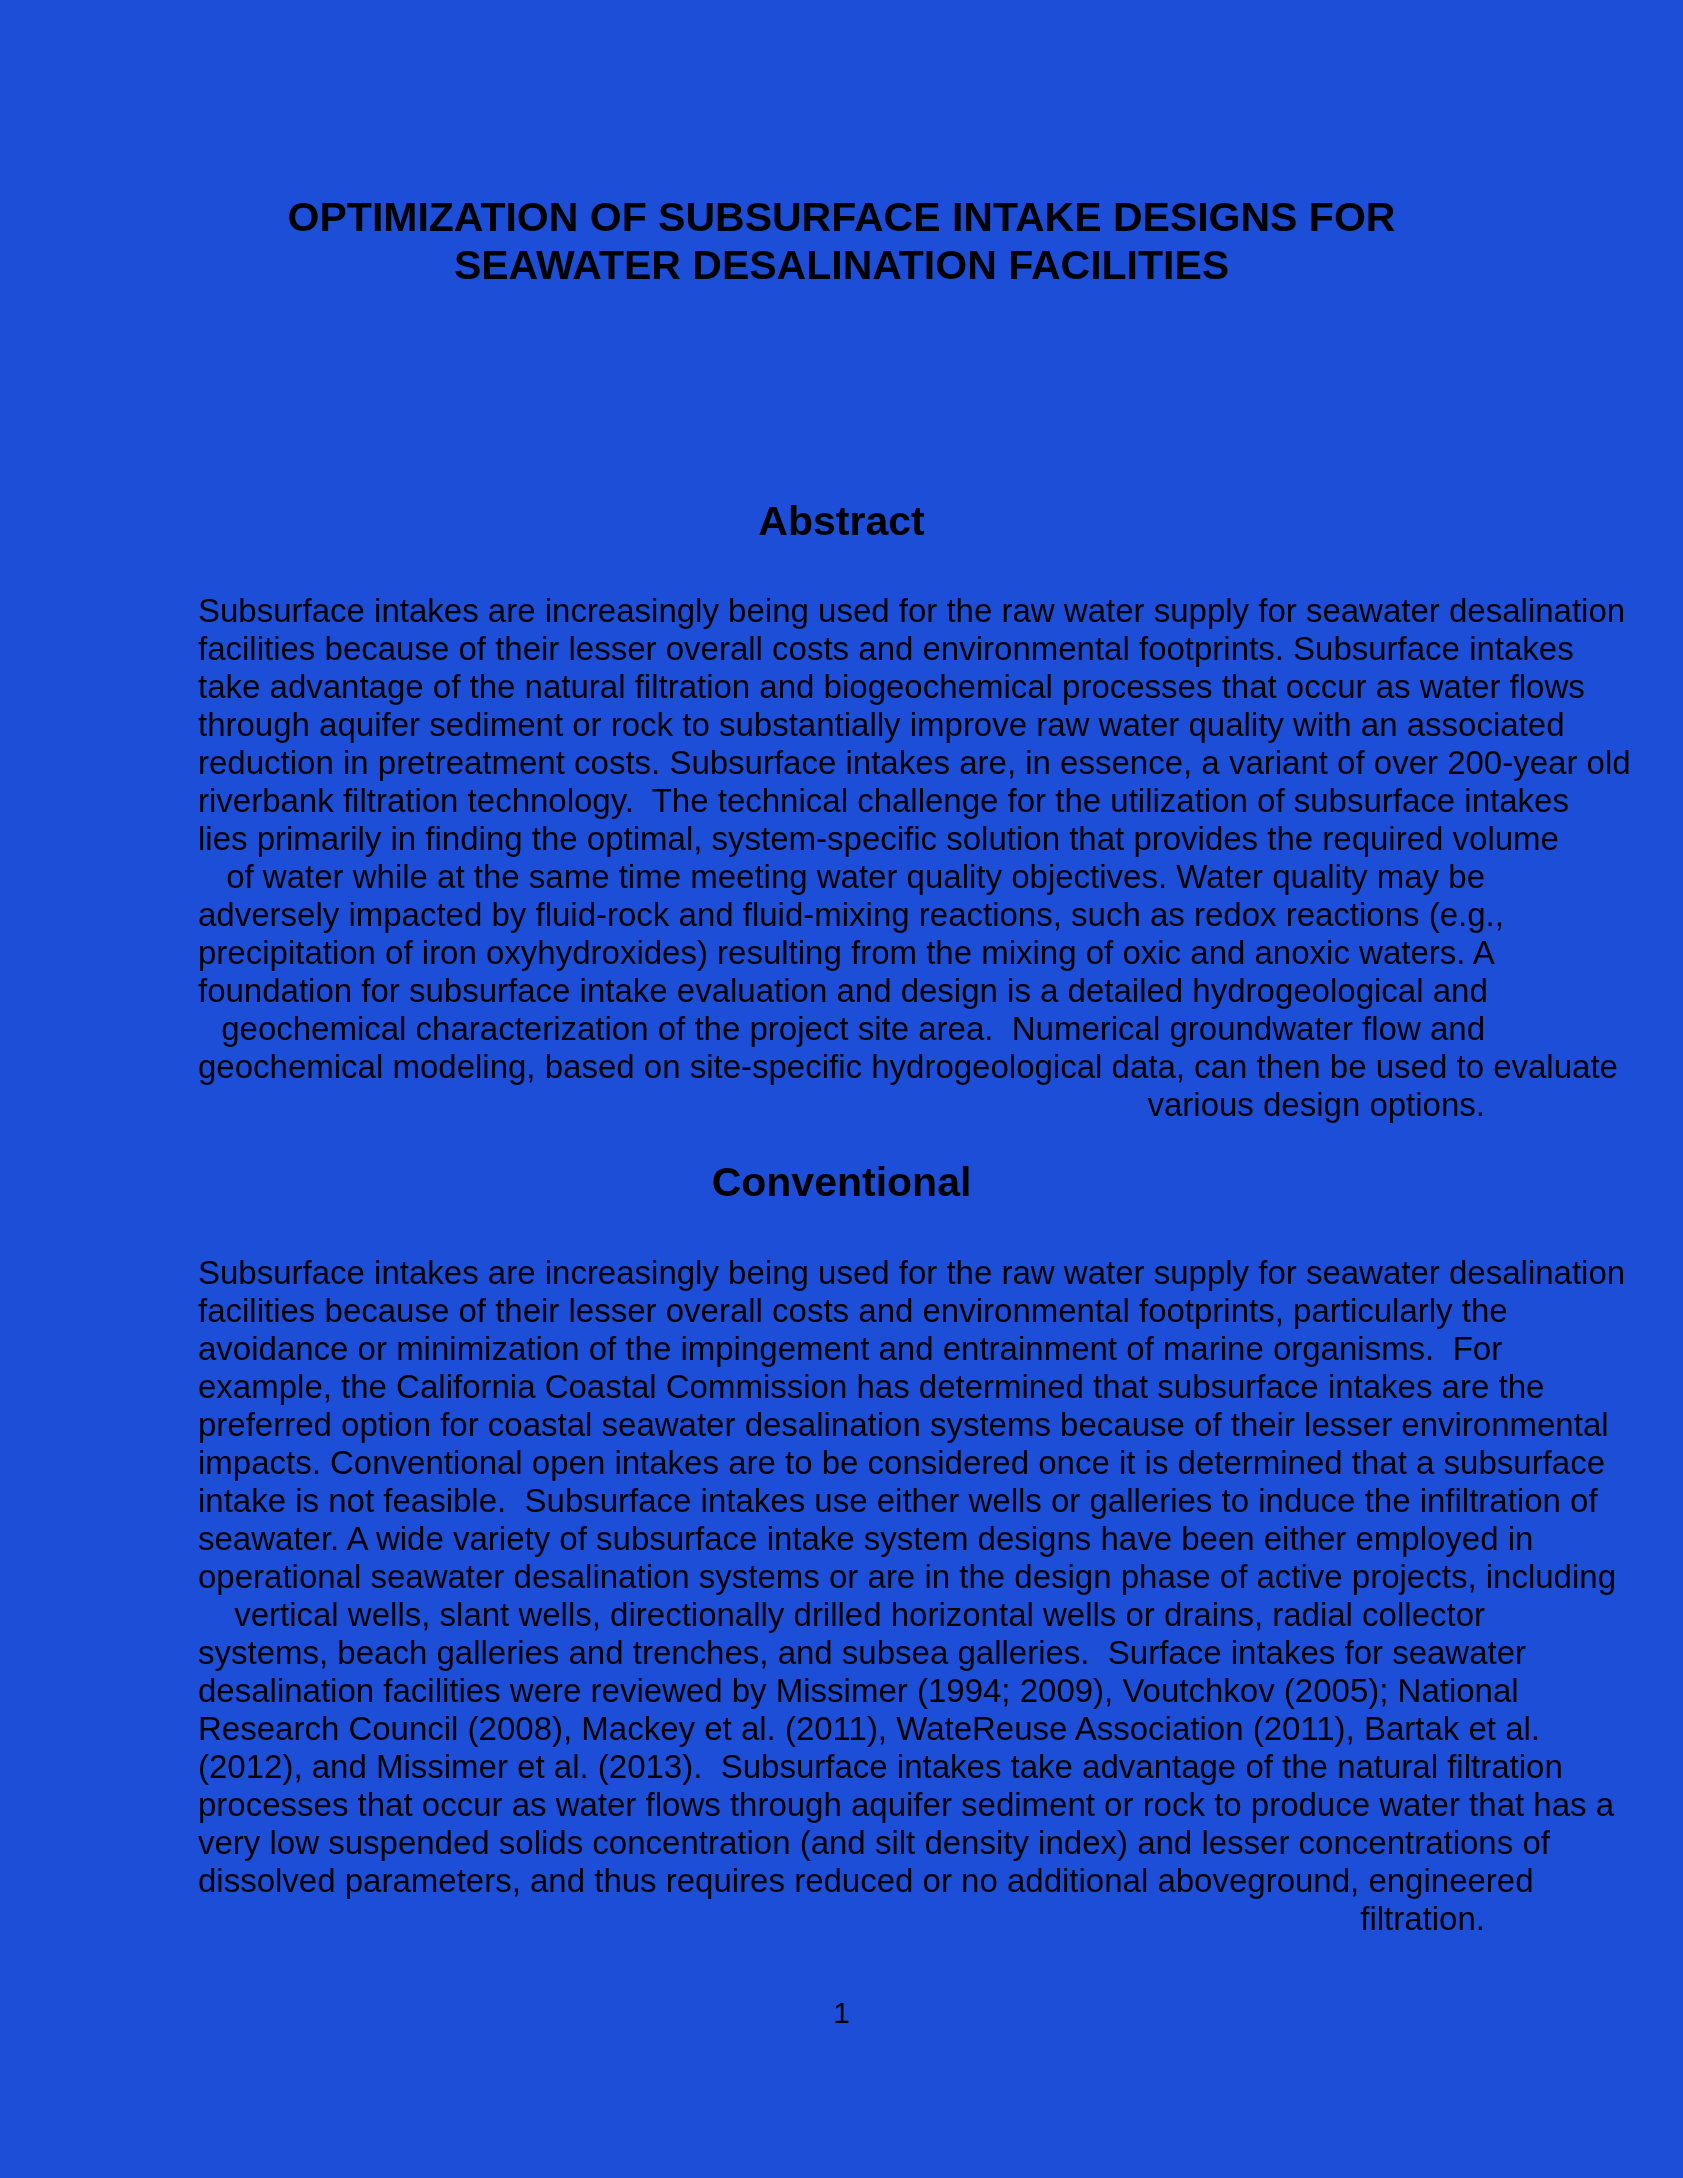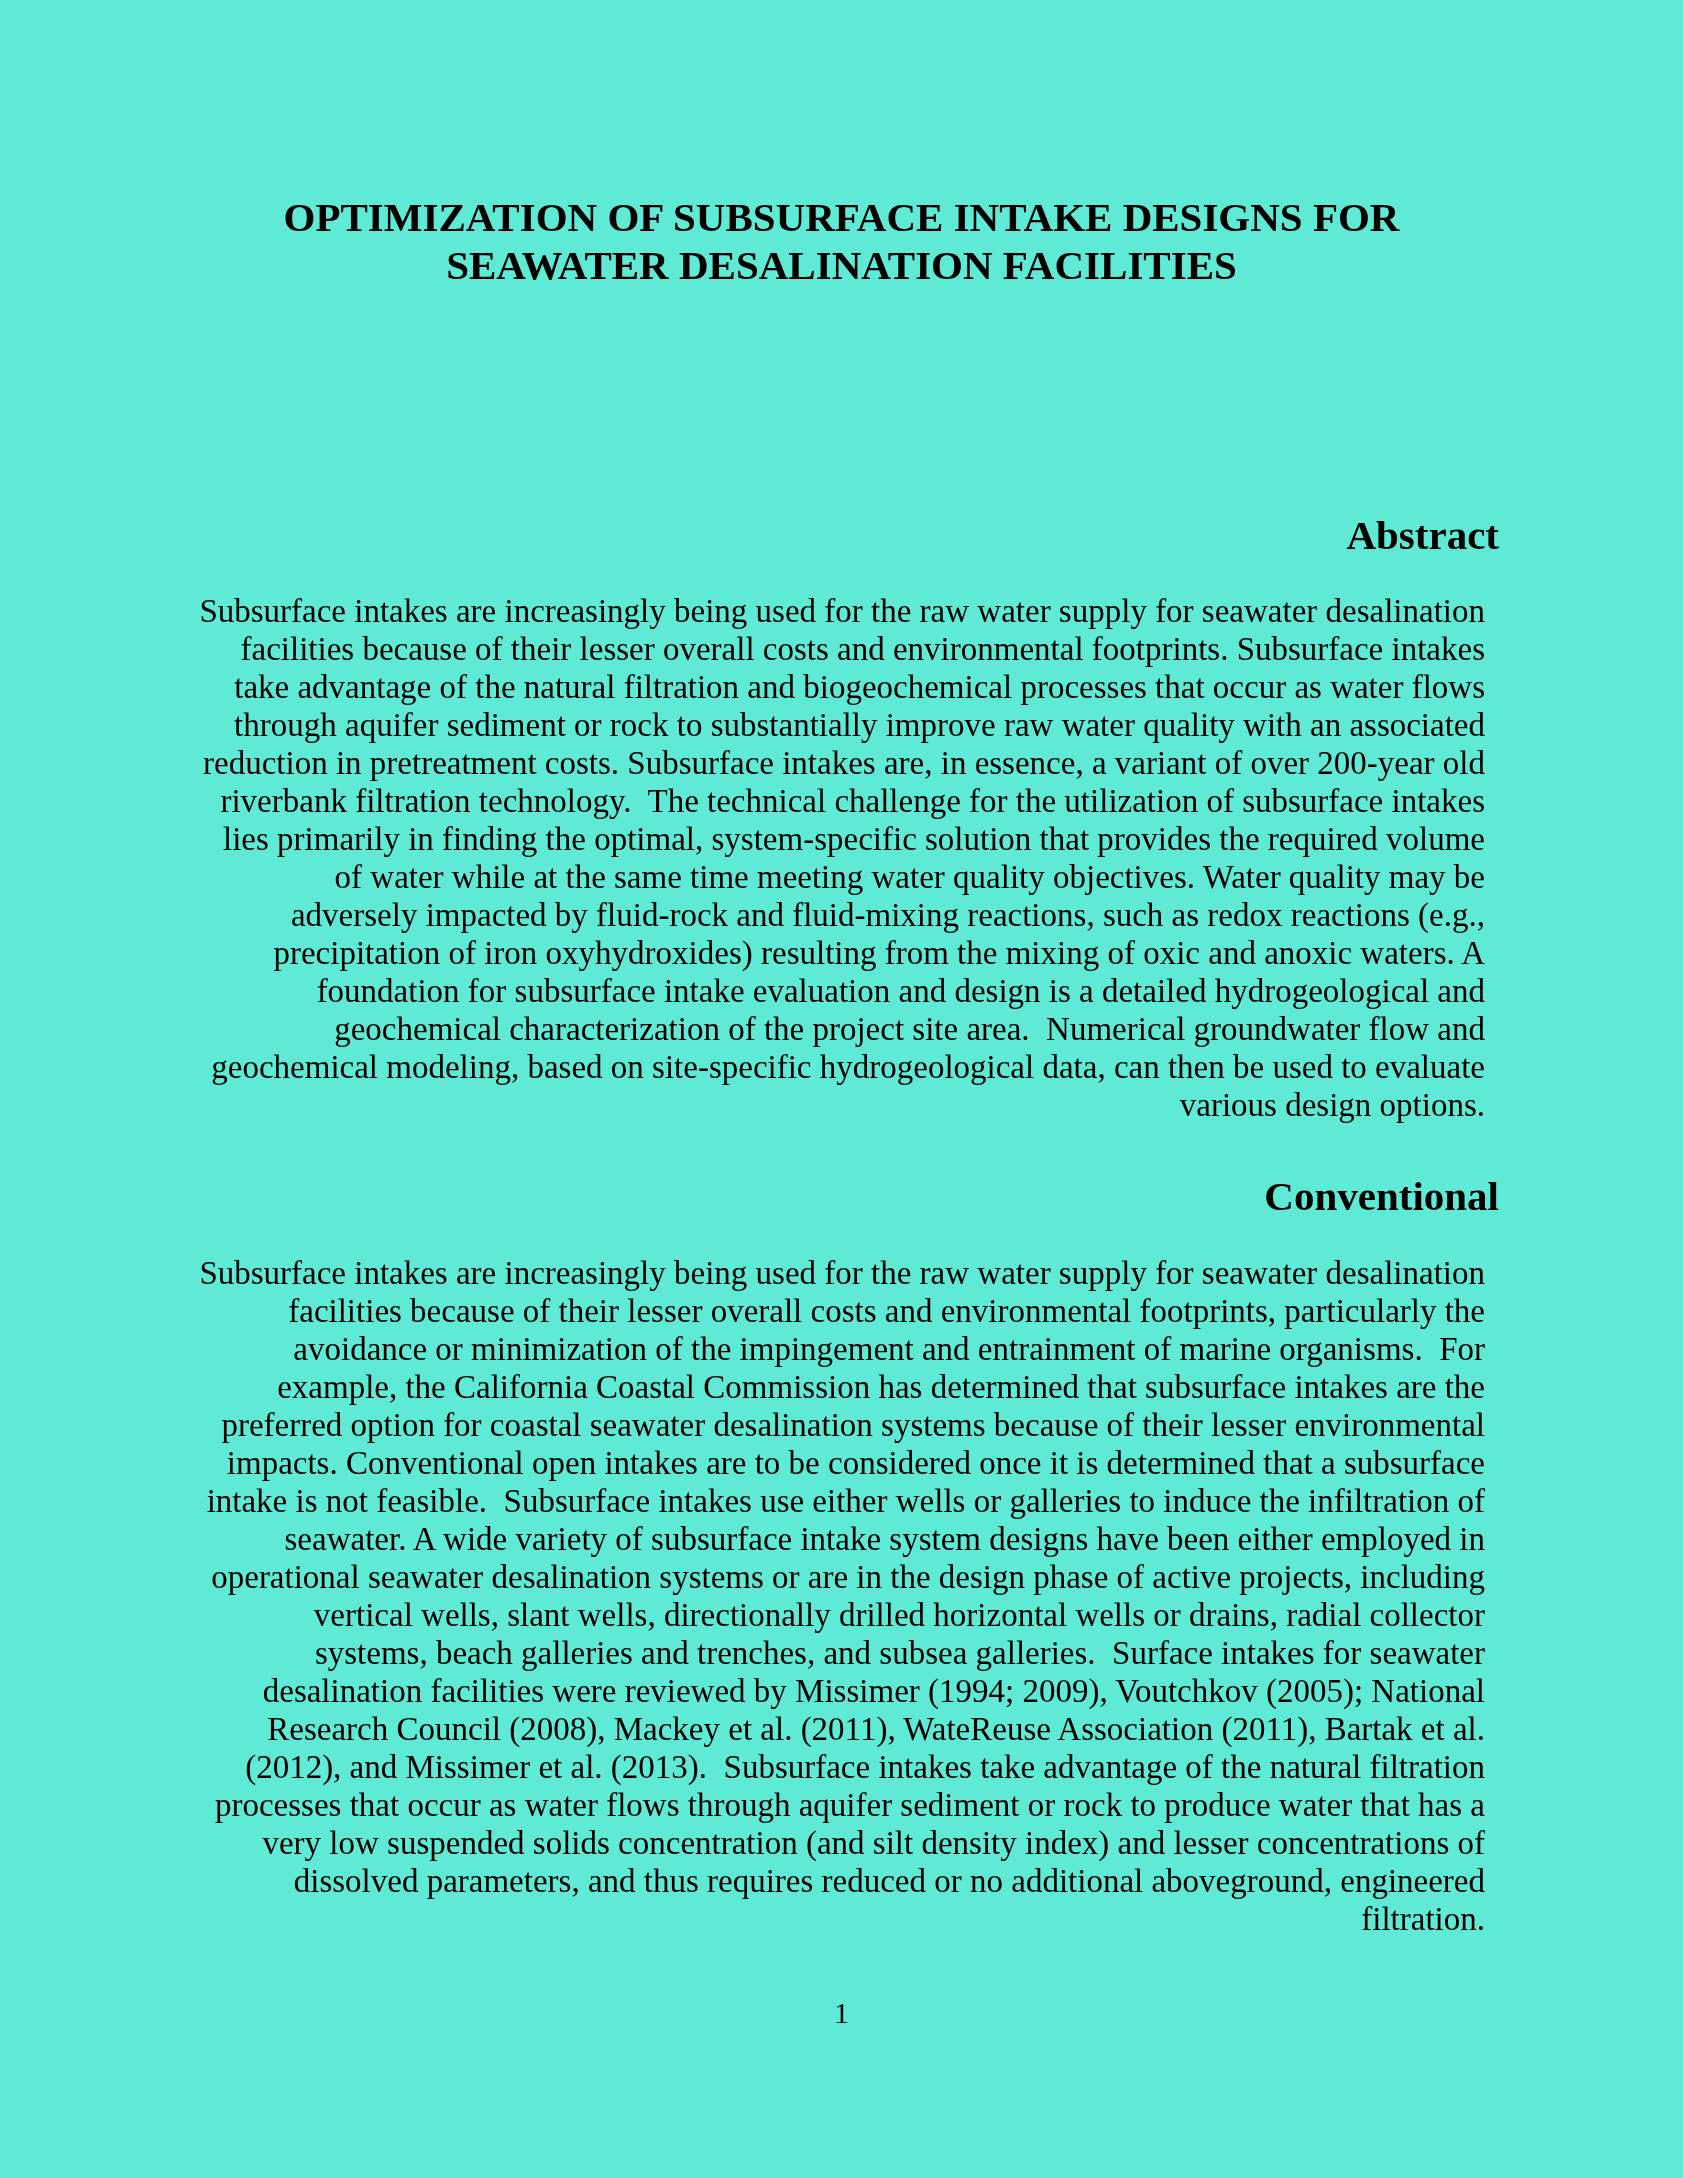--- a/index.html
+++ b/index.html
@@ -4,23 +4,23 @@
 <style>
   html, body {
     margin: 0;
     padding: 0;
     background: #ffffff;
   }
   .page {
     position: relative;
     width: 1683px;
     height: 2178px;
-    background: #5eead4;
+    background: #1d4ed8;
     color: #000000;
-    font-family: Liberation Serif, serif;
+    font-family: Liberation Sans, sans-serif;
     overflow: hidden;
   }
   .title {
     position: absolute;
     top: 193px;
     left: 198px;
     width: 1287px;
     margin: 0;
     font-size: 41px;
     line-height: 48px;
@@ -37,25 +37,25 @@
     line-height: 42px;
     font-style: italic;
     font-weight: normal;
     text-align: center;
     white-space: pre;
   }
   .heading {
     position: absolute;
     left: 198px;
     width: 1287px;
-    margin: 14px;
+    margin: 0;
     font-size: 41px;
     line-height: 48px;
     font-weight: bold;
-    text-align: right;
+    text-align: center;
     white-space: pre;
   }
   .abstract-heading { top: 497px; }
   .intro-heading   { top: 1158px; }
   .body-para {
     position: absolute;
     left: 198px;
     width: 1287px;
     margin: 0;
     font-size: 33px;

